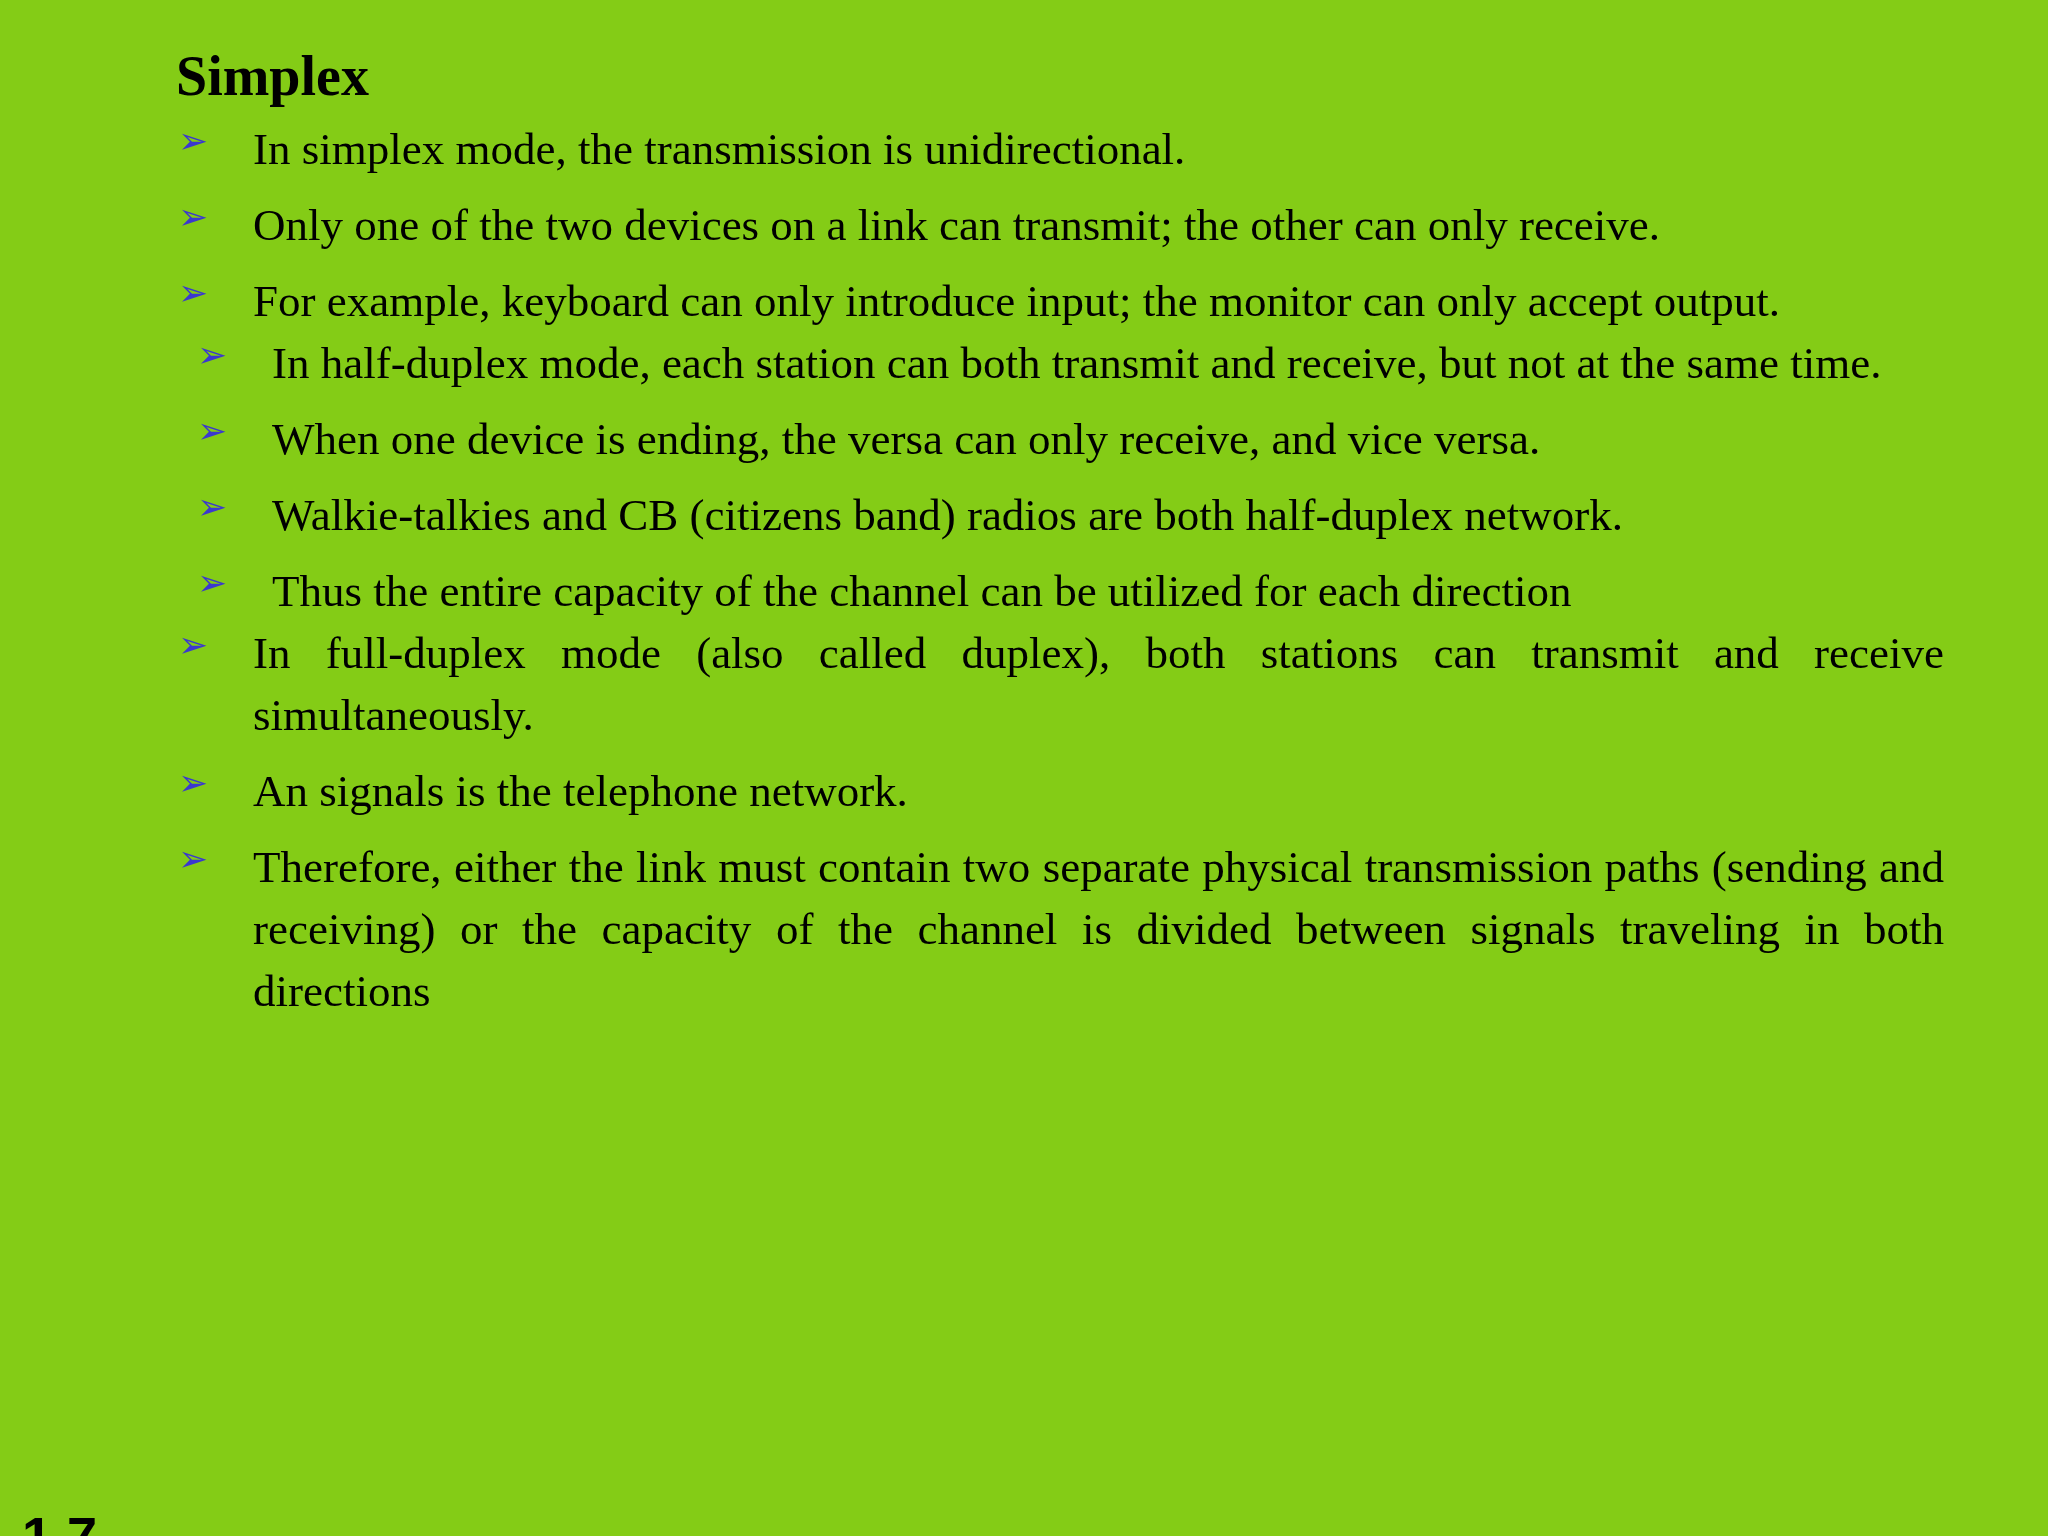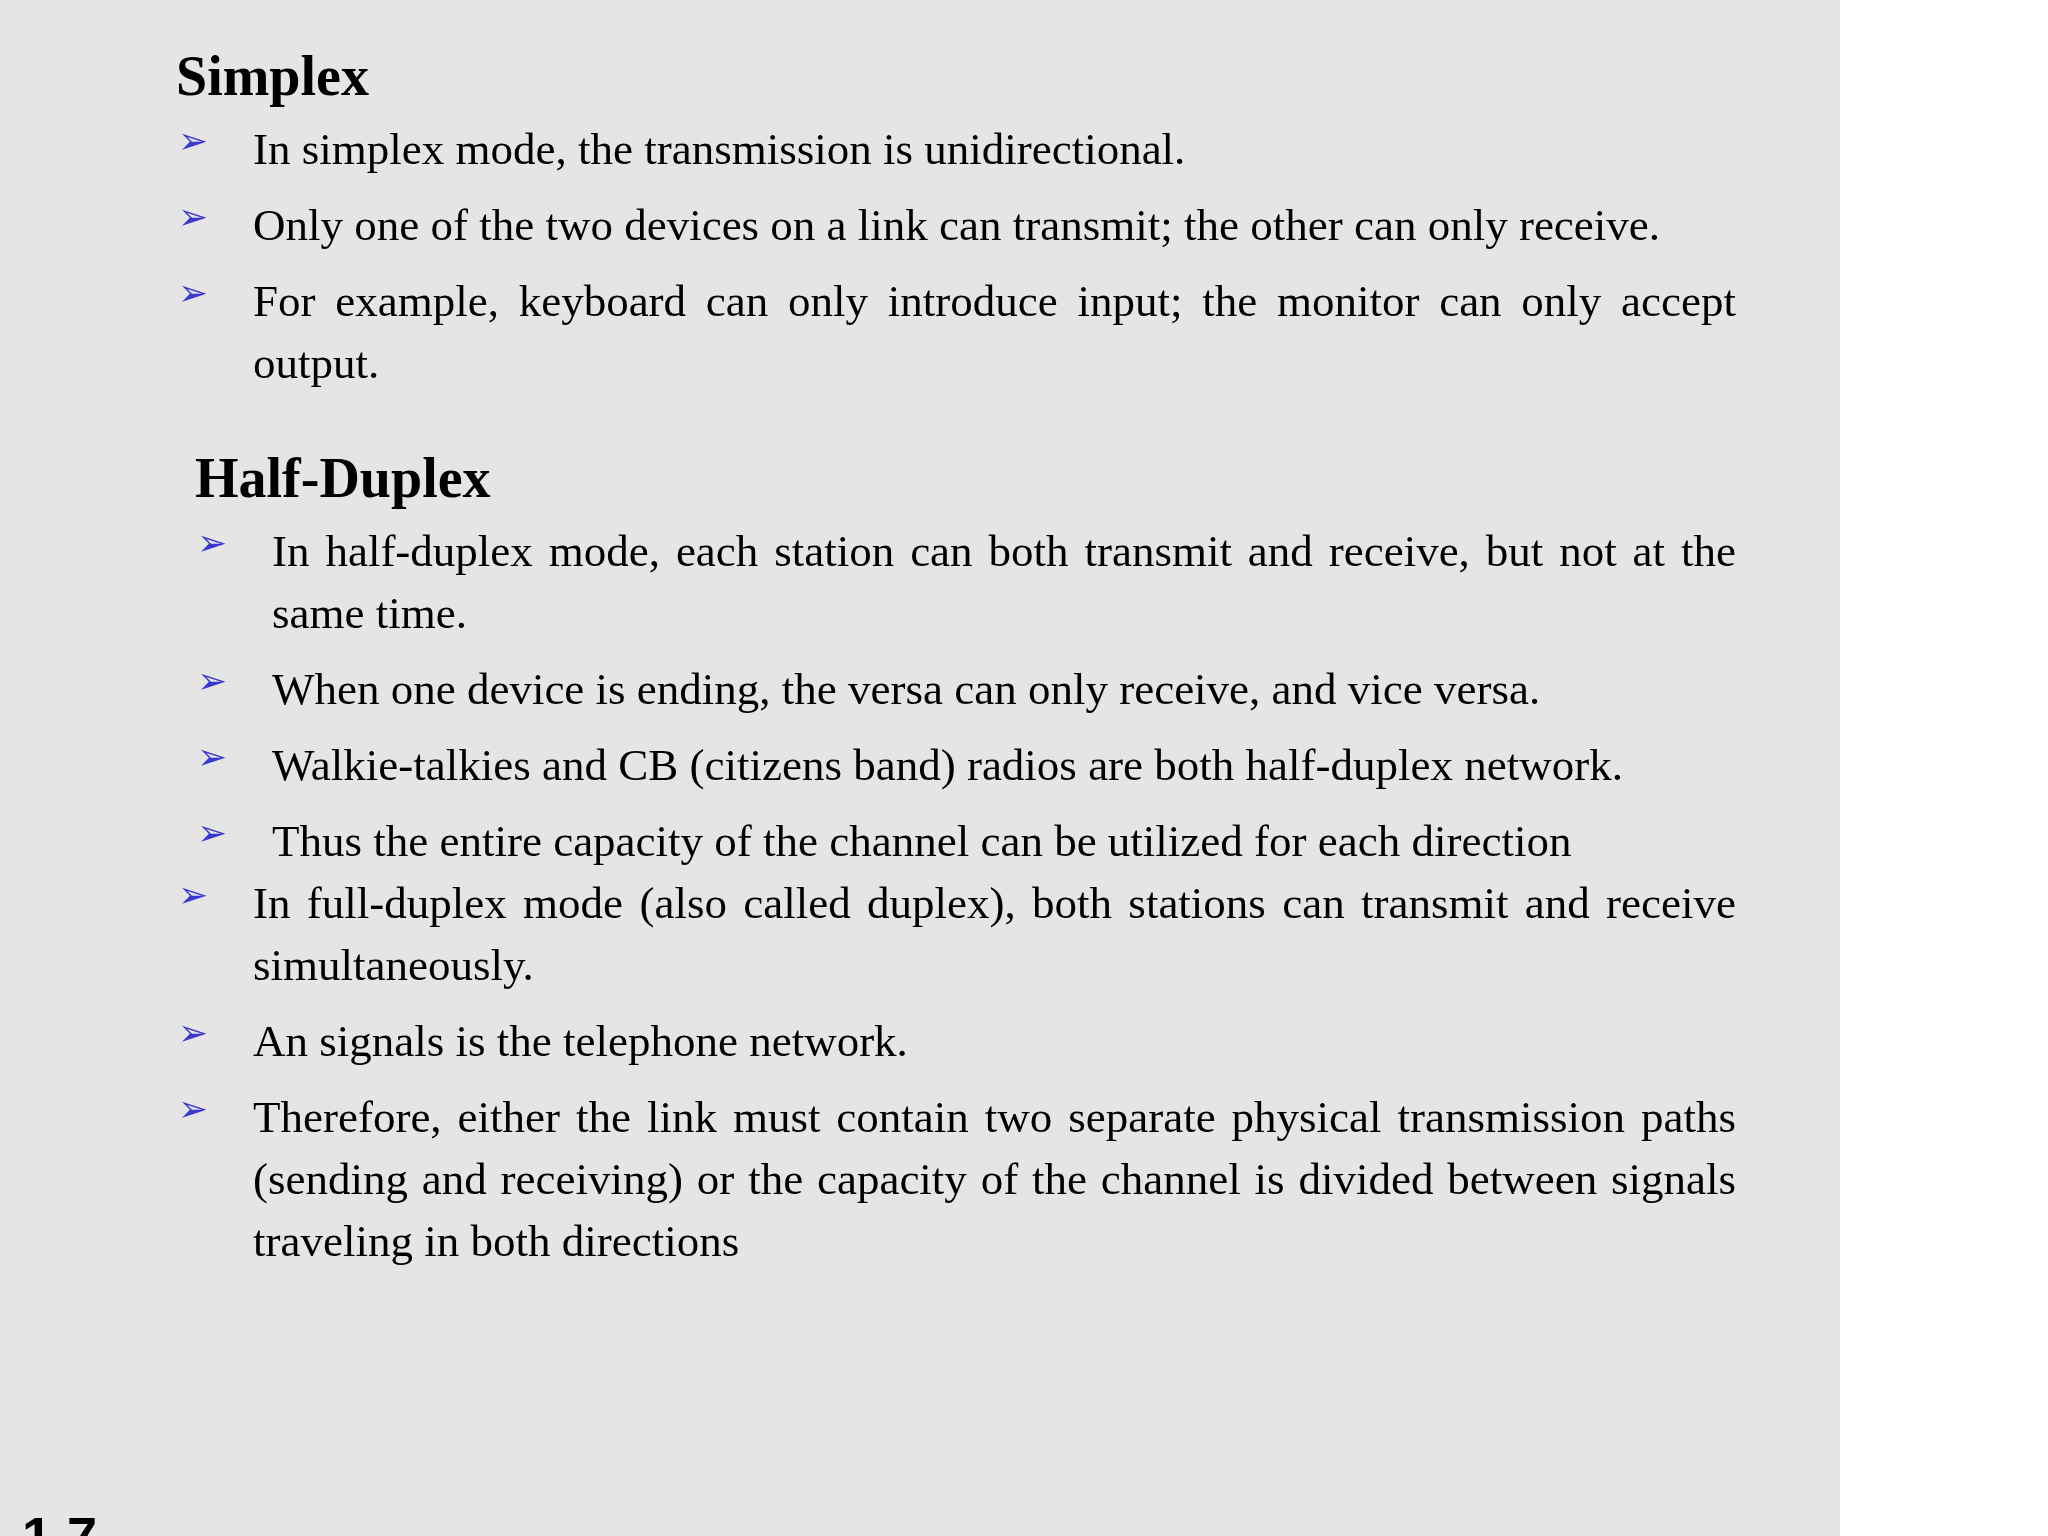--- a/index.html
+++ b/index.html
@@ -2,23 +2,23 @@
 <html><head>
 <meta charset="utf-8">
 <style>
   html, body {
     margin: 0;
     padding: 0;
     background: #ffffff;
   }
   .slide {
     position: relative;
-    width: 1840px;
+    width: 2048px;
     height: 1536px;
-    background: #e5e5e5;
+    background: #84cc16;
     color: #000000;
     font-family: "Liberation Serif", "DejaVu Serif", serif;
     box-sizing: border-box;
     padding: 44px 104px 0 176px;
     overflow: hidden;
   }
   .section { position: relative; }
   .section.indented { margin-left: 19px; }
   .heading {
     font-size: 56px;
@@ -84,21 +84,20 @@
         <span class="bullet-text">Only one of the two devices on a link can transmit; the other can only receive.</span>
       </li>
       <li class="bullet">
         <span class="arrow">➢</span>
         <span class="bullet-text">For example, keyboard can only introduce input; the monitor can only accept output.</span>
       </li>
     </ul>
   </section>
 
   <section class="section indented">
-    <h2 class="heading">Half-Duplex</h2>
     <ul class="bullets">
       <li class="bullet">
         <span class="arrow">➢</span>
         <span class="bullet-text">In half-duplex mode, each station can both transmit and receive, but not at the same time.</span>
       </li>
       <li class="bullet">
         <span class="arrow">➢</span>
         <span class="bullet-text">When one device is ending, the versa can only receive, and vice versa.</span>
       </li>
       <li class="bullet">

